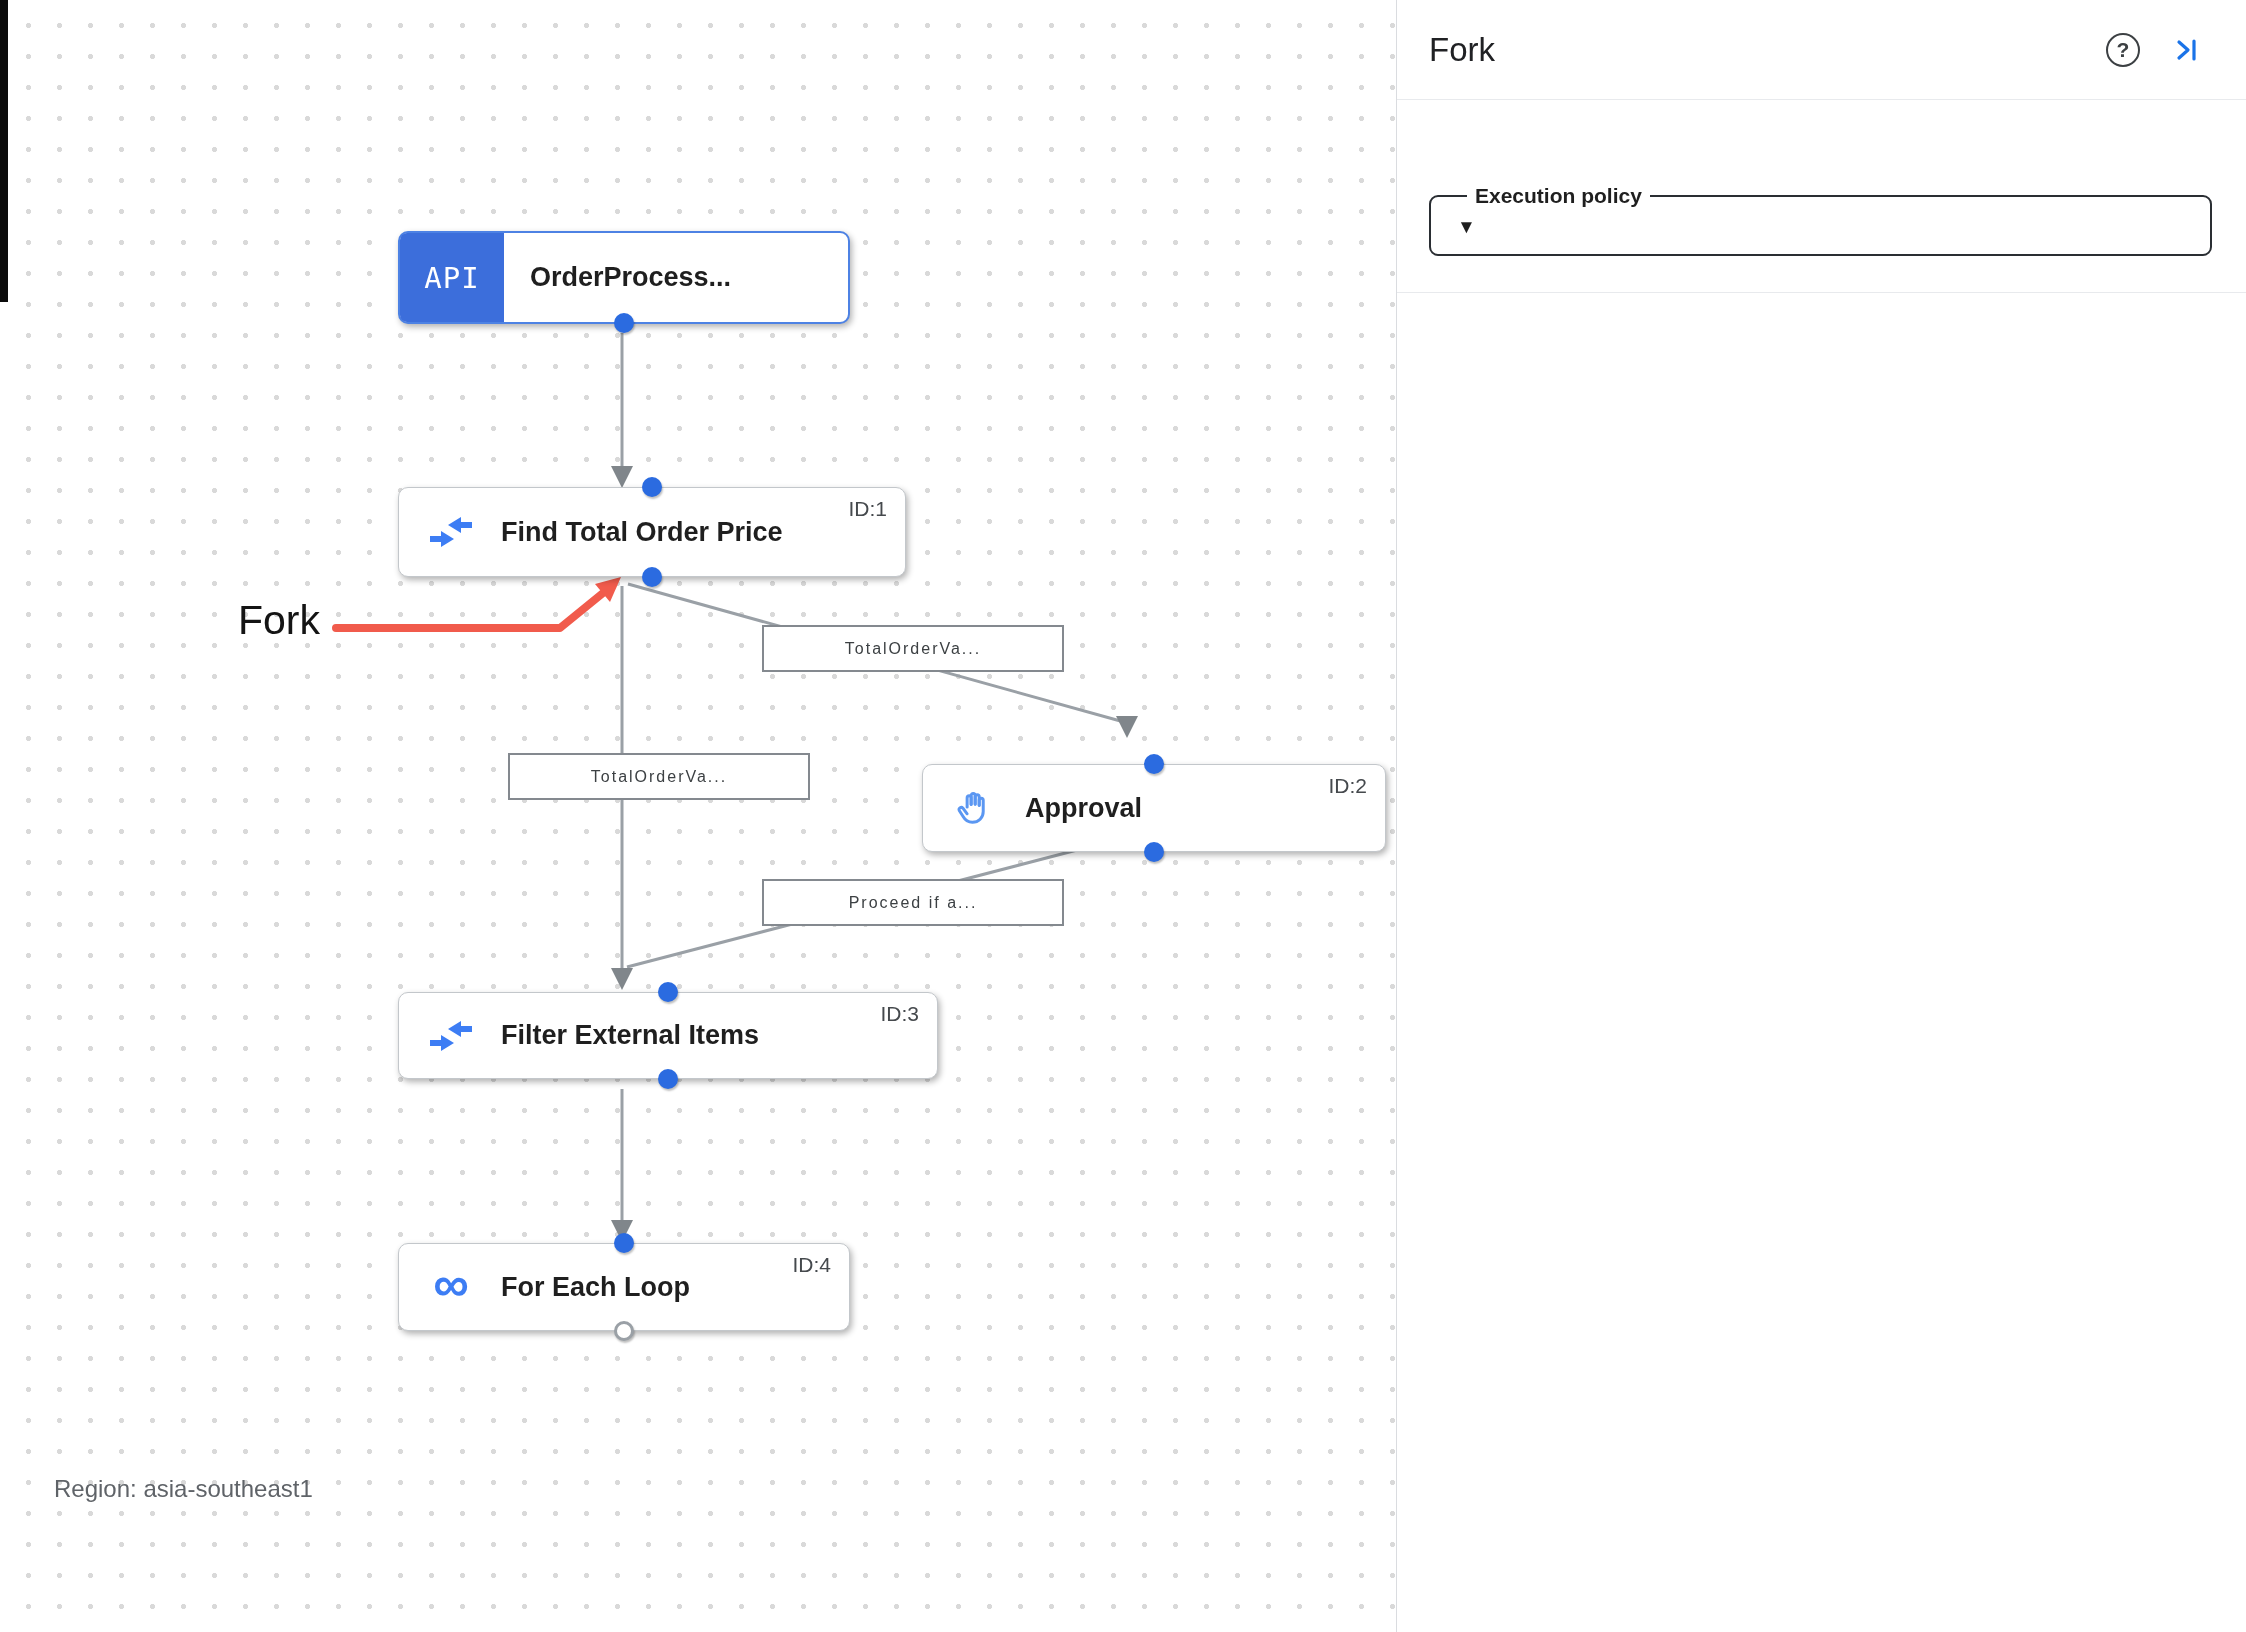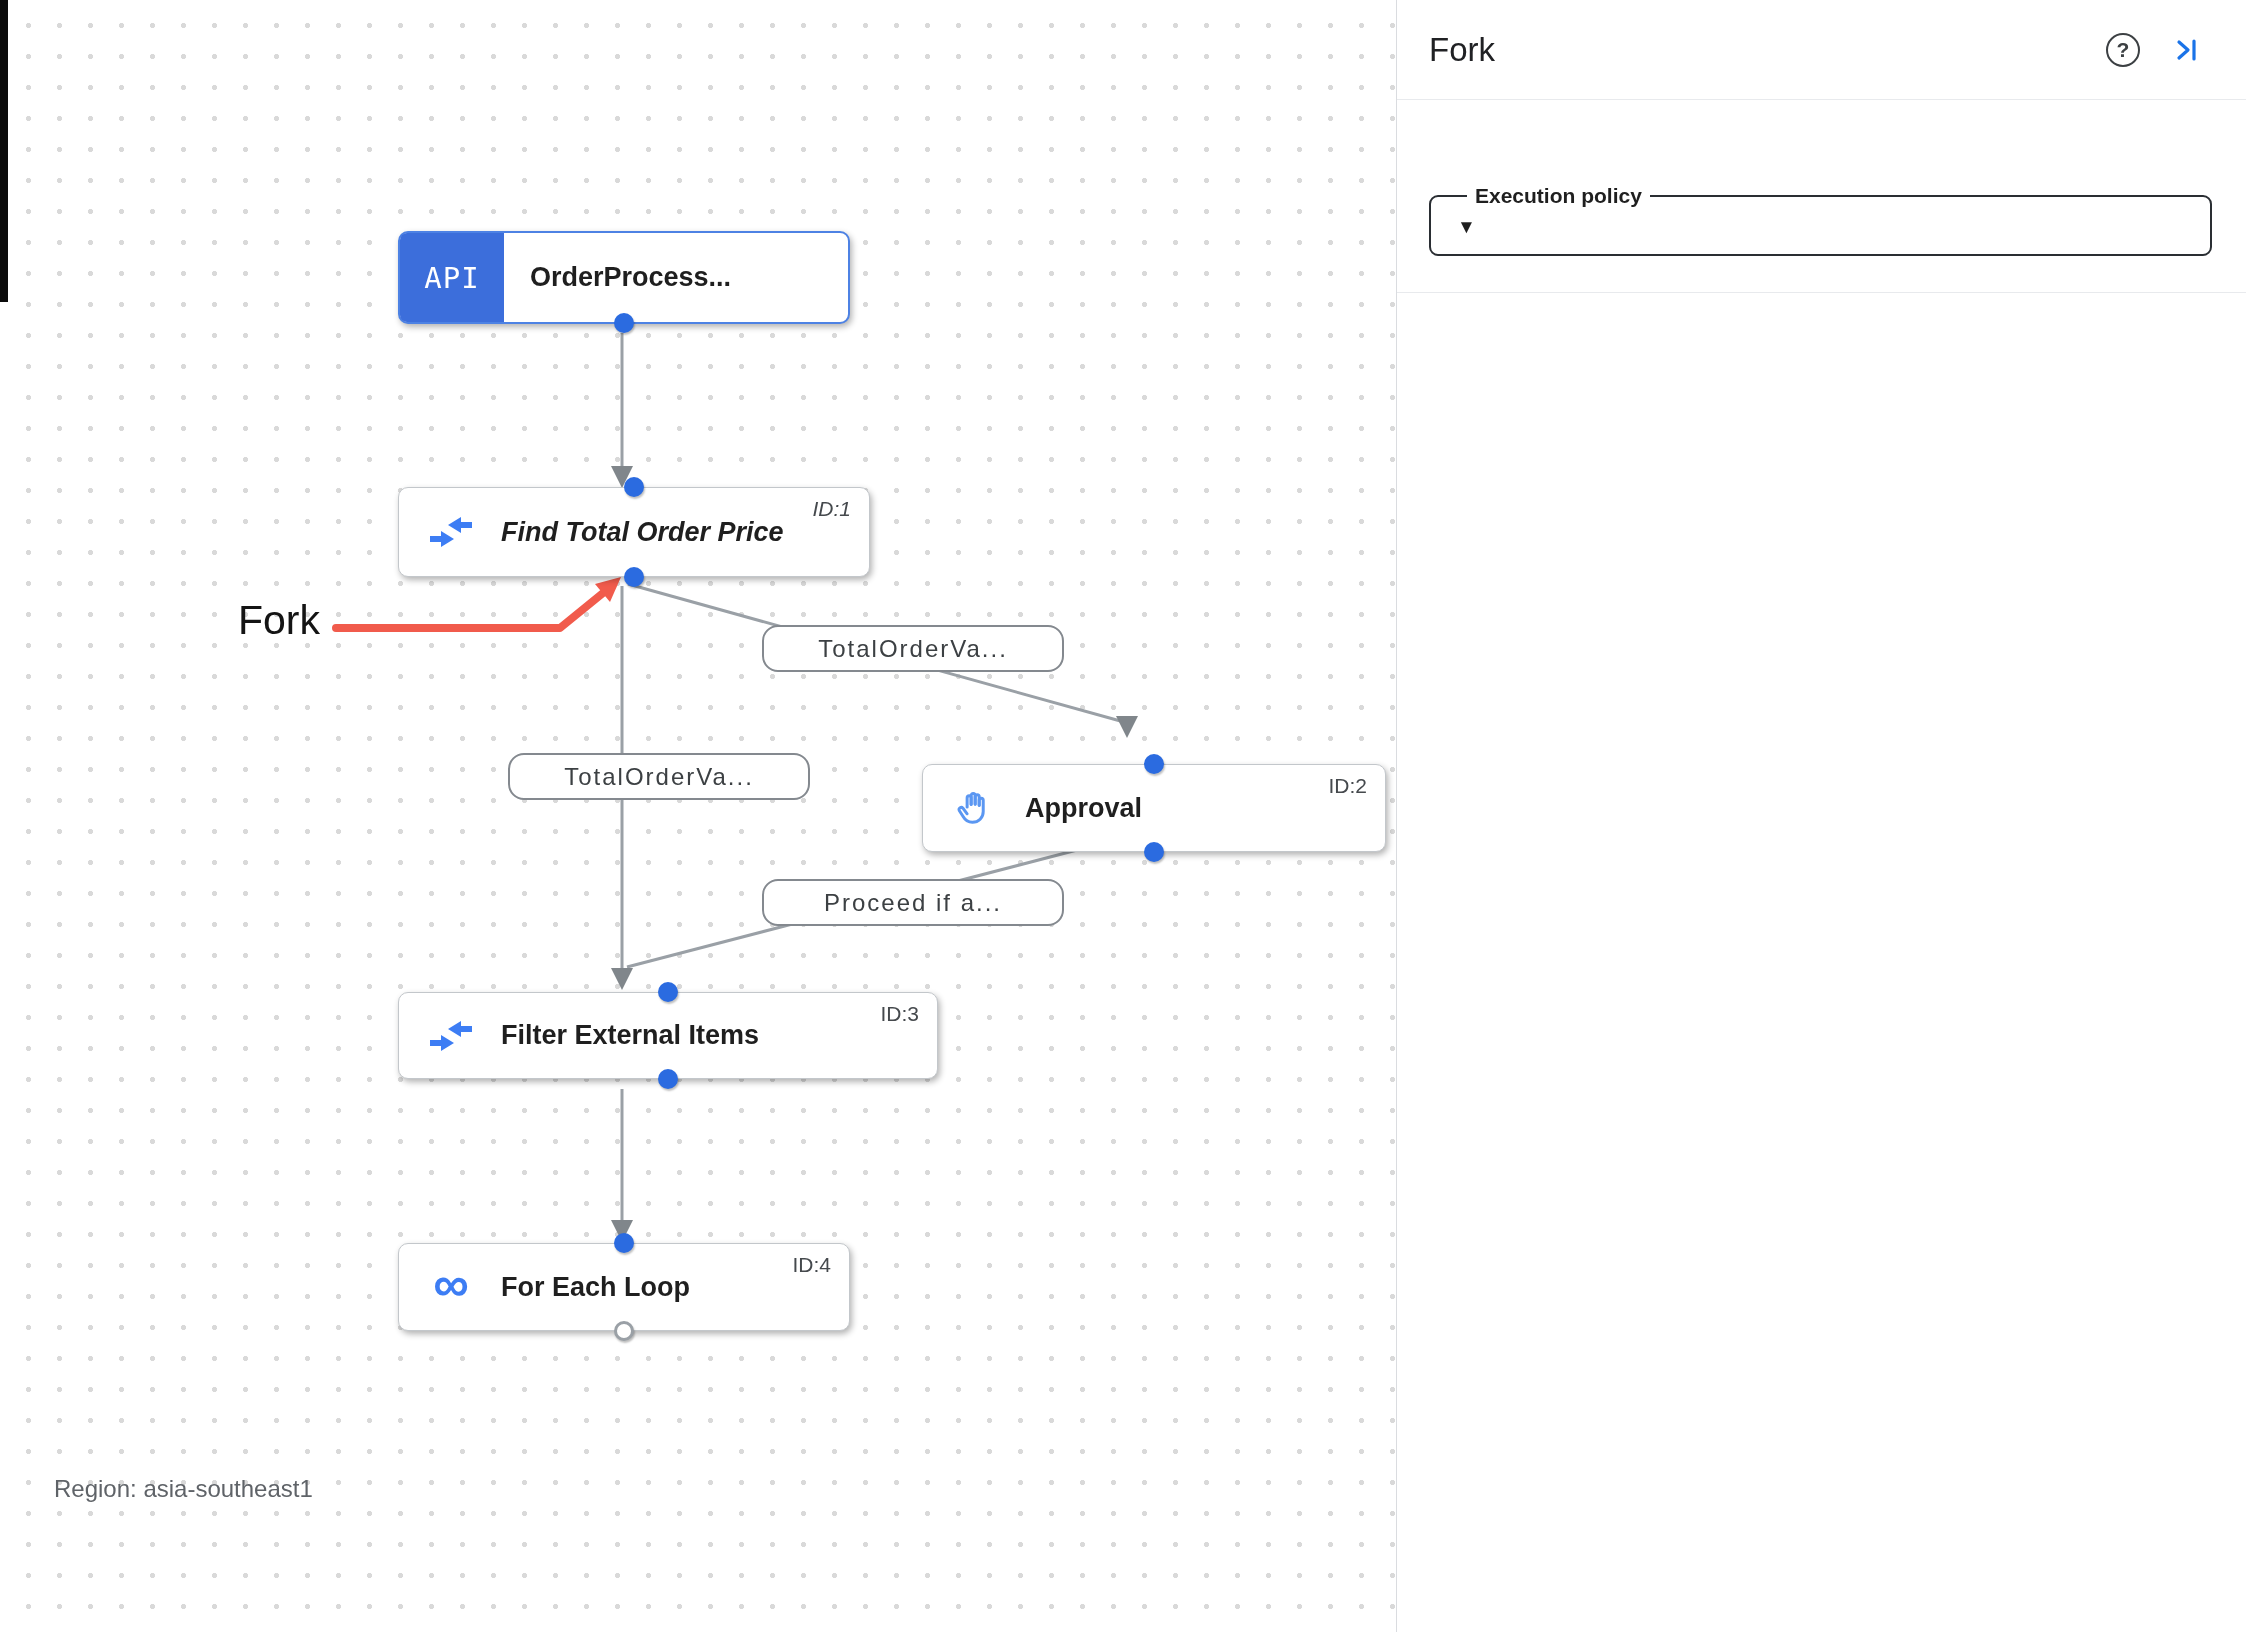--- a/index.html
+++ b/index.html
@@ -37,23 +37,23 @@
   .dot {
     position:absolute; width:20px; height:20px; border-radius:50%;
     background:#2b6be0; left:50%; transform:translateX(-50%);
     box-shadow:1px 2px 2px rgba(0,0,0,.25); z-index:3; cursor:pointer;
   }
   .dot.top { top:-11px; } .dot.bottom { bottom:-11px; }
   .dot.white { background:#fff; border:3px solid #9aa0a6; }
 
   .edge-label {
     position:absolute; z-index:2; width:302px; height:47px;
-    background:#fff; border:2px solid #84898f; border-radius:16px;
+    background:#fff; border:2px solid #84898f; border-radius:0;
     display:flex; align-items:center; justify-content:center;
-    font-size:24px; letter-spacing:2px; color:#3c4043; cursor:pointer;
+    font-size:16px; letter-spacing:2px; color:#3c4043; cursor:pointer;
   }
 
   .fork-callout { position:absolute; left:238px; top:597px; font-size:41px; color:#141414; z-index:4; }
   .region-note { position:absolute; left:54px; top:1464px; font-size:24px; color:#5f6368; z-index:2;margin-top:11px; }
 
   
   .panel {
     position:absolute; left:1396px; top:0; width:850px; height:1632px;
     background:#fff; border-left:1px solid #dadce0;
   }
@@ -111,21 +111,21 @@
     </svg>
 
     <div class="node trigger" style="left:398px; top:231px; width:452px; height:93px;">
       <div class="api-badge">
         <span>API</span>
       </div>
       <div class="node-title">OrderProcess...</div>
       <div class="dot bottom"></div>
     </div>
 
-    <div class="node" style="left:398px; top:487px; width:472px; height:90px;font-style:italic;">
+    <div class="node" style="left:398px; top:487px; width:508px; height:90px;">
       <span class="id-label">ID:1</span>
       <span class="nicon">
         <svg width="46" height="34" viewBox="0 0 46 34">
           <path d="M2 24 H14" stroke="#3d7df4" stroke-width="6"></path>
           <polygon points="13,16 26,24 13,32" fill="#3d7df4"></polygon>
           <path d="M44 10 H32" stroke="#3d7df4" stroke-width="6"></path>
           <polygon points="33,2 20,10 33,18" fill="#3d7df4"></polygon>
         </svg>
       </span>
       <span class="node-title">Find Total Order Price</span>

